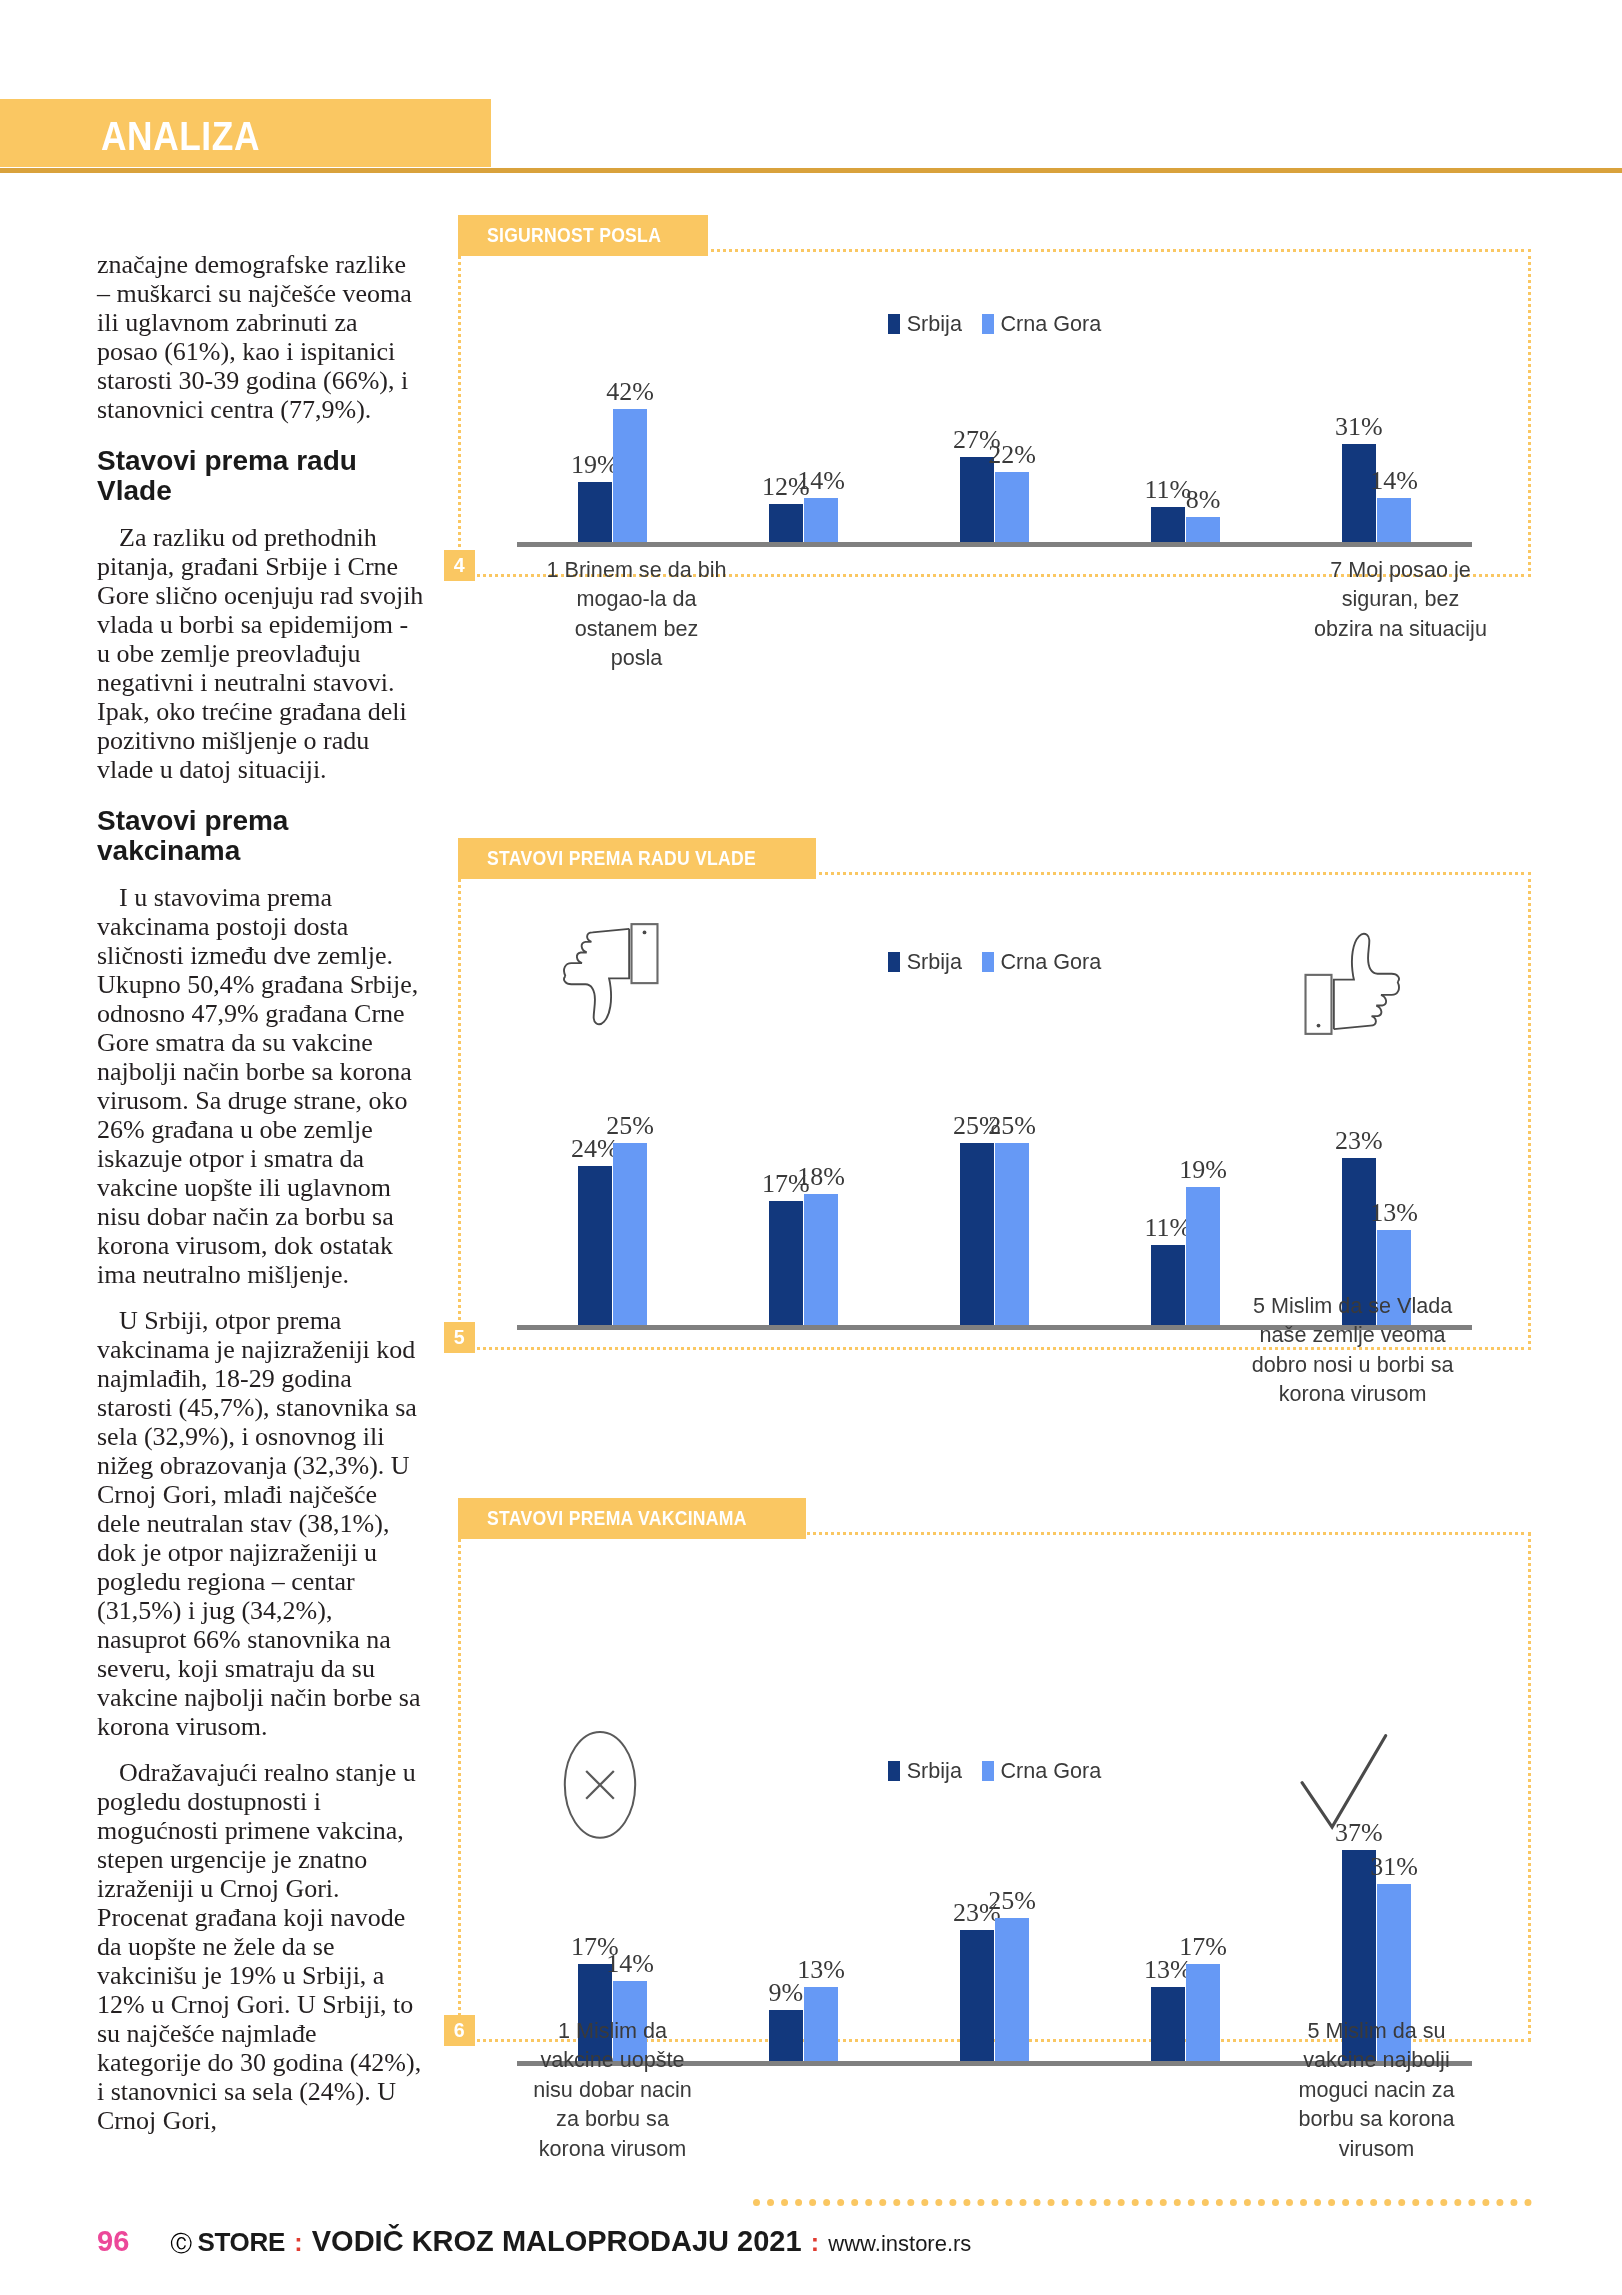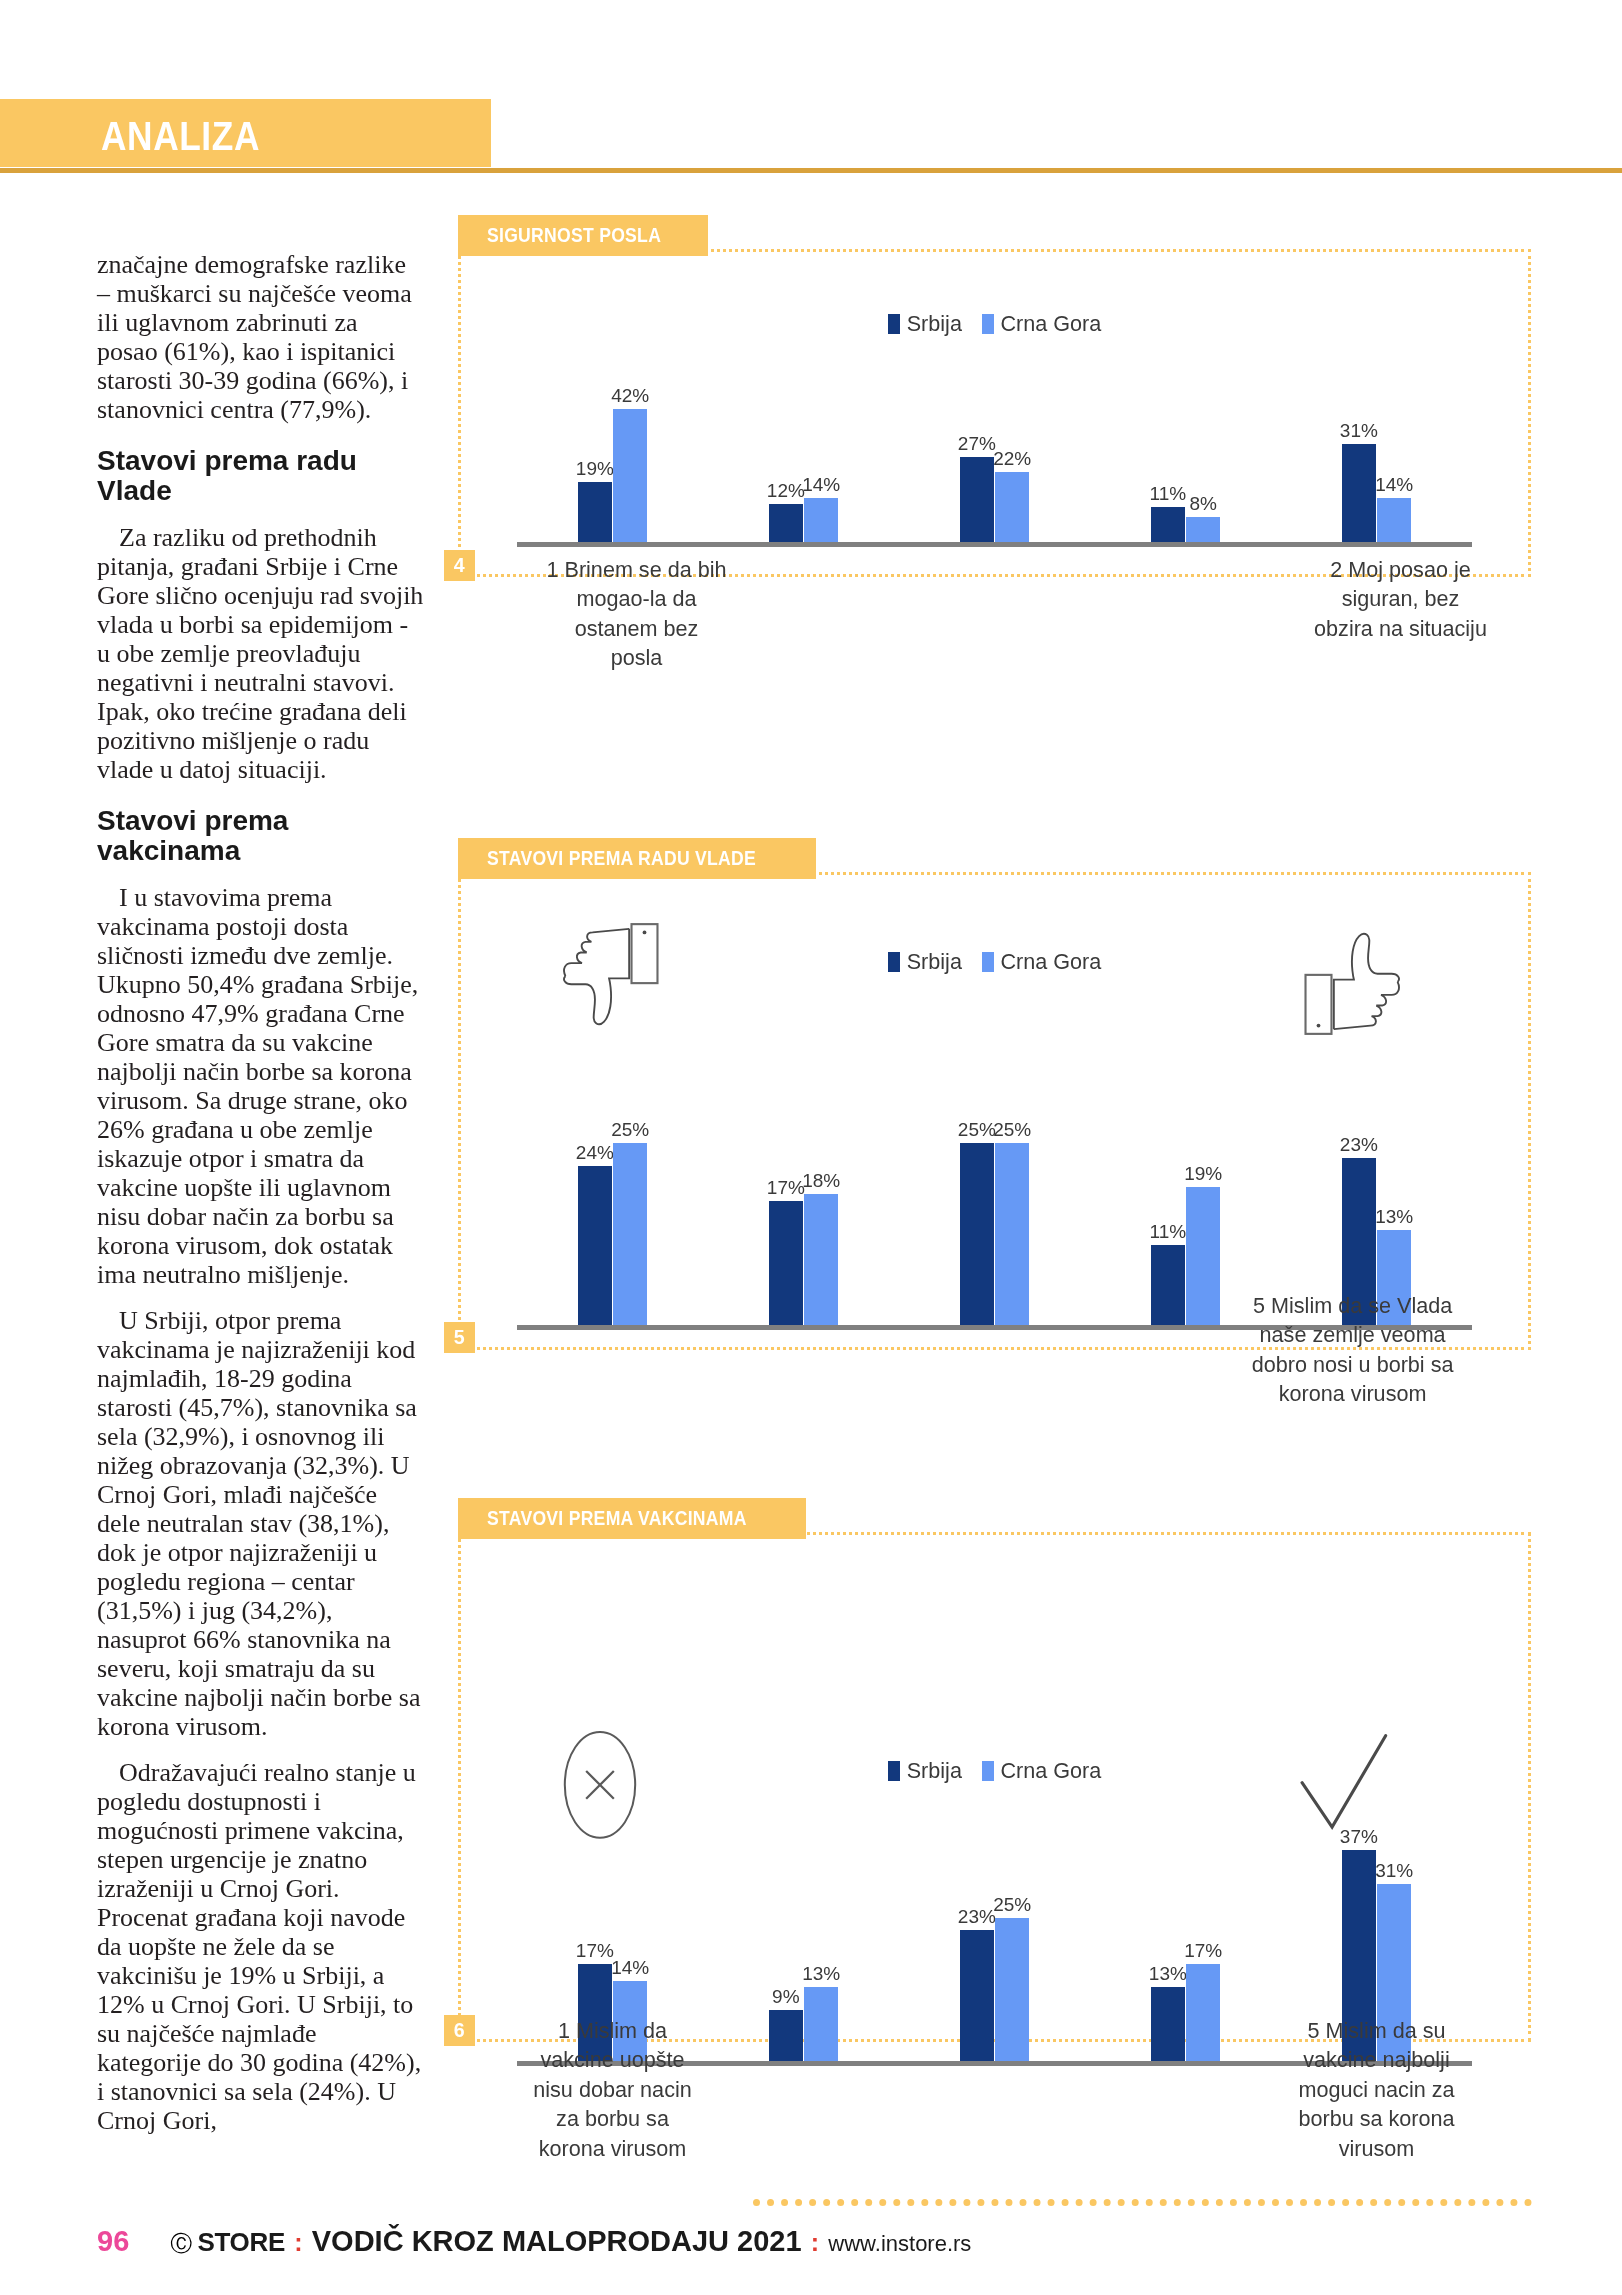--- a/index.html
+++ b/index.html
@@ -91,22 +91,22 @@
   .groups{
     position:absolute;left:0;right:0;bottom:4.6px;
     display:flex;align-items:flex-end;
   }
   .grp{flex:1;display:flex;align-items:flex-end;justify-content:center;position:relative;}
   .bar{width:34px;position:relative;}
   .bar.srb{background:#12387d;margin-right:1.3px;}
   .bar.cg{background:#6699f5;}
   .vlab{
     position:absolute;bottom:100%;left:50%;transform:translateX(-50%);
-    font-size:19px;color:#3a3a3a;white-space:nowrap;margin-bottom:2.6px;
-    font-family:Liberation Sans, sans-serif;
+    font-size:26px;color:#3a3a3a;white-space:nowrap;margin-bottom:2.6px;
+    font-family:Liberation Serif, serif;
   }
 
   .xlabels{
     position:absolute;left:0;right:0;display:flex;
   }
   .xlab{
     flex:1;text-align:center;font-size:21.6px;line-height:29.4px;color:#3a3a3a;
     padding:0 5.2px;box-sizing:border-box;
     font-family:"Liberation Sans", sans-serif;
   }
@@ -206,21 +206,21 @@
             </div>
           </div>
         </div>
         <div class="axis"></div>
       </div>
       <div class="xlabels" style="left: 59px; width: 955px; top: 340px; margin-left: 24px;">
         <div class="xlab">1 Brinem se da bih mogao-la da ostanem bez posla</div>
         <div class="xlab"></div>
         <div class="xlab"></div>
         <div class="xlab"></div>
-        <div class="xlab">2 Moj posao je siguran, bez obzira na situaciju</div>
+        <div class="xlab">7 Moj posao je siguran, bez obzira na situaciju</div>
       </div>
     </div>
     <div class="panel" style="left: 458px; top: 838px; width: 1073px;">
       <div class="panel-box" style="width: 1073px; height: 478px;"></div>
       <div class="panel-tab">
         <span>STAVOVI PREMA RADU VLADE</span>
       </div>
       <div class="panel-num" style="left: -14.4px; top: 484px;">5</div>
       <div class="deco" style="left: 98px; top: 79px;"><svg width="118" height="124" viewBox="0 0 100 105" fill="none" stroke="#4a4a4a" stroke-width="1.6">
       <path d="M8 50 C5 44 8 39 13 39 L22 39 C17 37 16 31 21 30 L26 30 C21 28 20 22 25 21 L30 21 C25 19 25 13 31 13 L62 10"></path>

